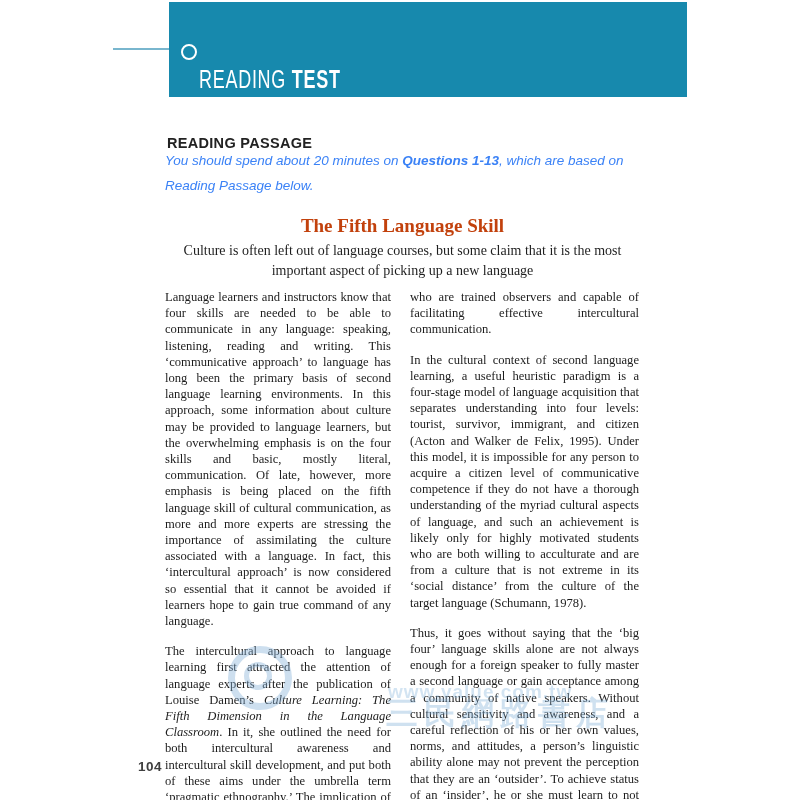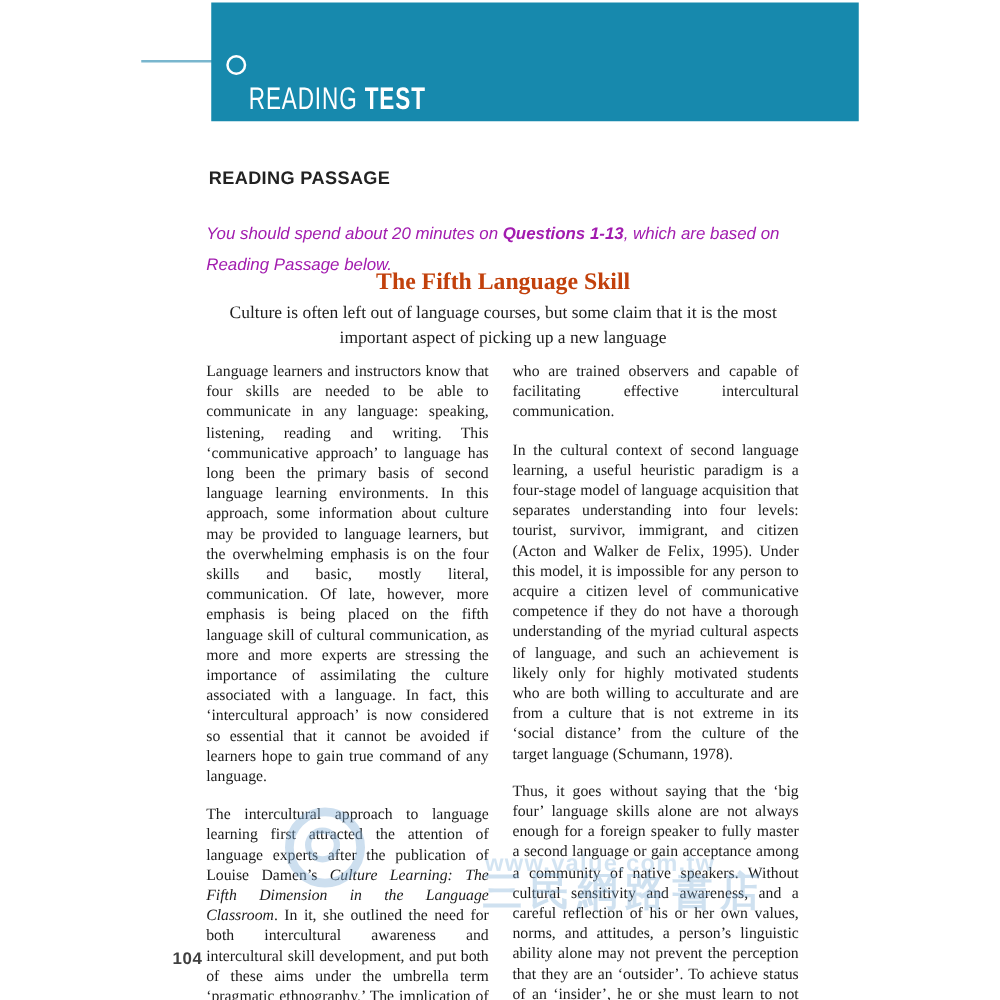--- a/index.html
+++ b/index.html
@@ -35,23 +35,23 @@
   }
   .banner-title .bold { font-weight:800; }
 
   
   .rp-heading {
     position:absolute; left:167px; top:135px;
     font-size:14.5px; font-weight:bold; color:#222;
     letter-spacing:0.3px;
   }
   .instruction {
-    position:absolute; left:165px; top:174px; width:462px;
+    position:absolute; left:165px; top:148px; width:462px;
     font-style:italic; font-size:13.5px; line-height:25px;
-    color:#a21caf;
+    color:#3b82f6;
   }
   .instruction .b { font-weight:bold; }
 
   
   .passage-title {
     position:absolute; left:165px; top:215px; width:475px;
     text-align:center;
     font-family:"Liberation Serif", serif;
     font-weight:bold; font-size:19px; color:#c2410c;
   }

